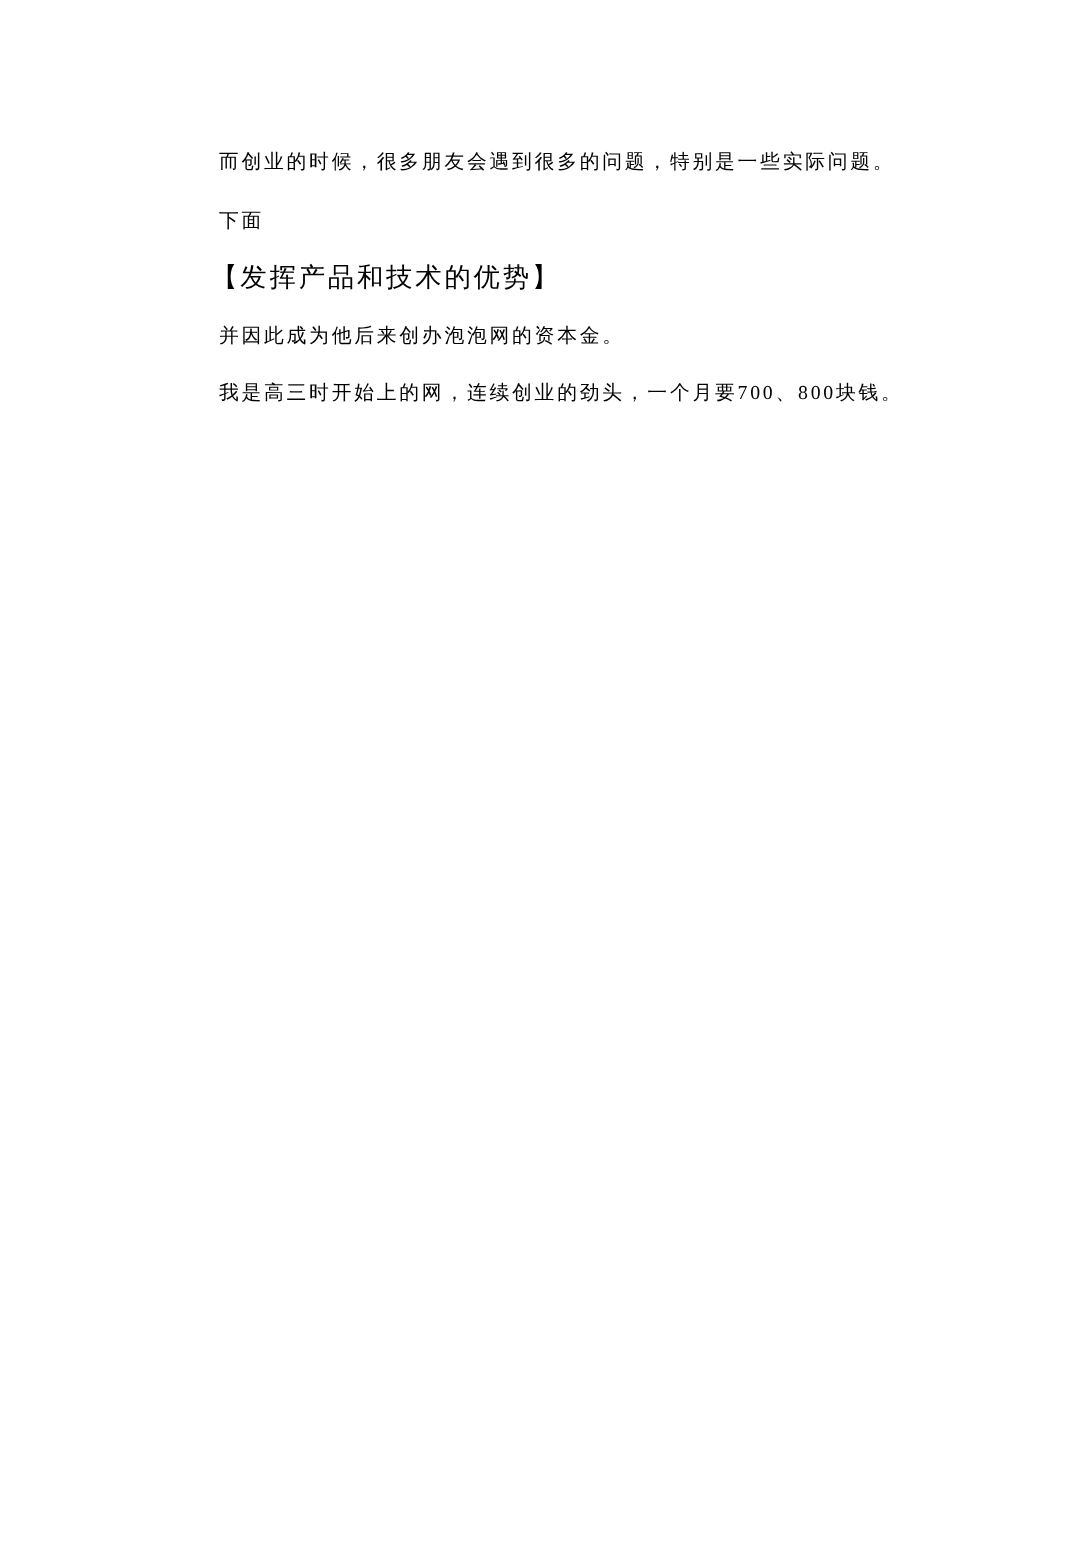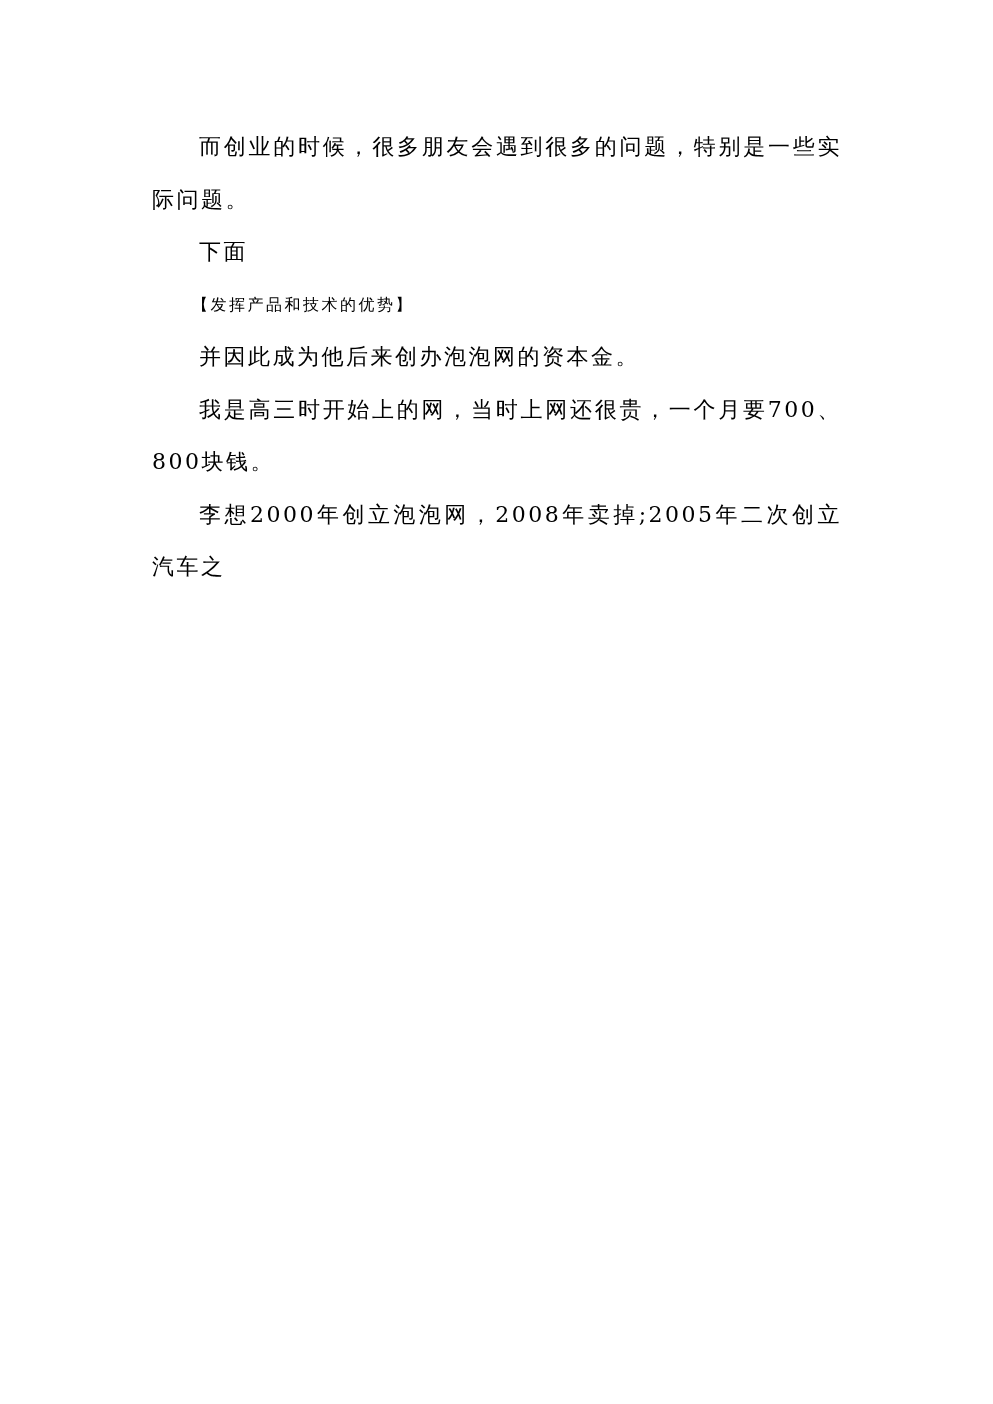--- a/index.html
+++ b/index.html
@@ -1,26 +1,25 @@
 <!DOCTYPE html>
 <html><head>
 <meta charset="utf-8">
 <style>
   html, body { margin:0; padding:0; background:#ffffff; }
   body { width:993px; height:1404px; position:relative; overflow:hidden;
          font-family:"DejaVu Serif", "Liberation Serif", serif; color:#000; }
   .page { position:absolute; left:152px; top:121px; width:690px; }
-  .para { margin:0; font-size:22px; line-height:52.5px; letter-spacing:2.5px;
-          text-indent:47px; text-align:justify; text-align-last:left; }
-  .heading { margin:0; font-size:16px; line-height:52.5px; letter-spacing:2.5px;
+  .para { margin:0; font-size:18px; line-height:52.5px; letter-spacing:2.5px;
+          text-indent:47px; text-align:justify; text-align-last:left;font-family:Liberation Serif, serif; }
+  .heading { margin:0; font-size:24px; line-height:52.5px; letter-spacing:2.5px;
              text-indent:40px; }
 </style>
 </head>
 <body>
 
 <div class="page">
   <p class="para">而创业的时候，很多朋友会遇到很多的问题，特别是一些实际问题。</p>
   <p class="para">下面</p>
   <p class="heading">【发挥产品和技术的优势】</p>
   <p class="para">并因此成为他后来创办泡泡网的资本金。</p>
-  <p class="para">我是高三时开始上的网，当时上网还很贵，一个月要700、800块钱。</p>
-  <p class="para">李想2000年创立泡泡网，2008年卖掉;2005年二次创立汽车之</p>
+  <p class="para">我是高三时开始上的网，连续创业的劲头，一个月要700、800块钱。</p>
 </div>
 
 </body></html>

